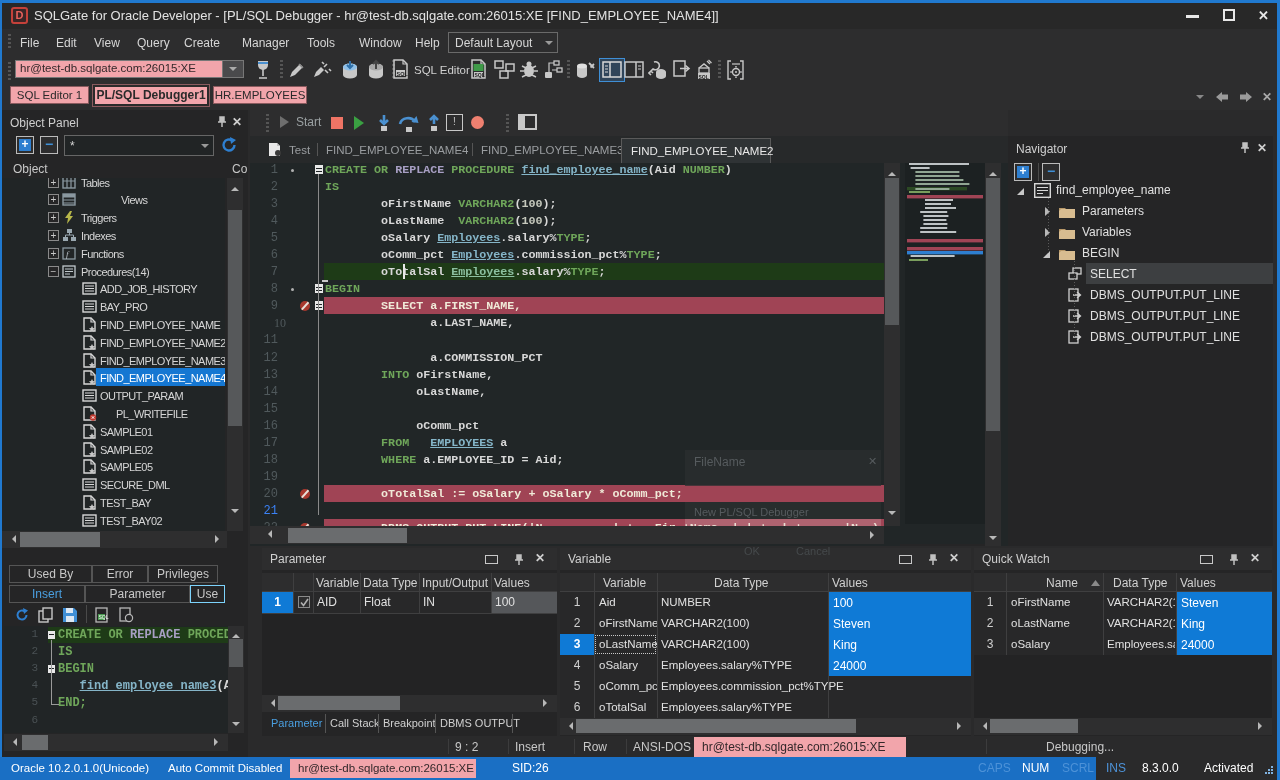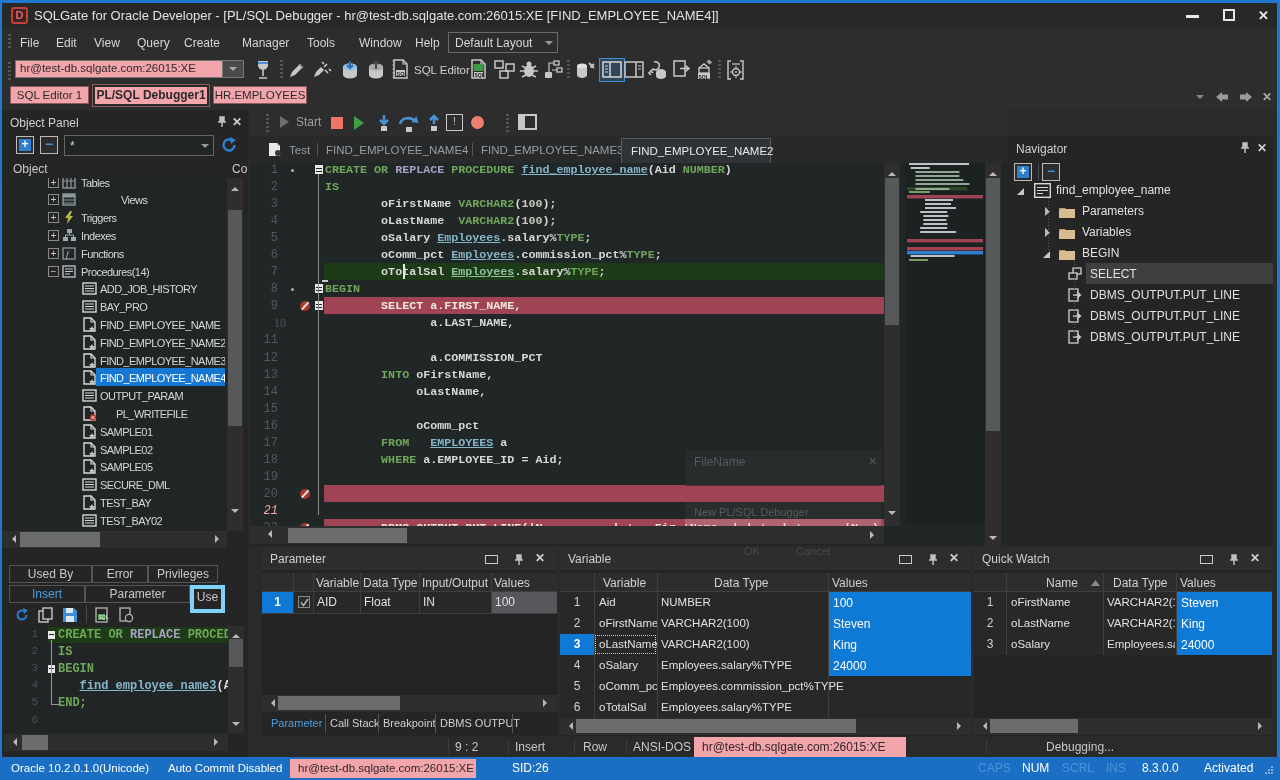--- a/index.html
+++ b/index.html
@@ -408,21 +408,21 @@
     <div class="abs" style="left:213px;top:4px;width:0;height:0;border:4.5px solid transparent;border-left-color:#b8b8b8;"></div>
   </div>
 </div>
 
 <div class="abs" style="left:2px;top:558px;width:246px;height:199px;background:#252526;">
   <div class="abs" style="left:7px;top:7px;width:83px;height:18px;border:1px solid #555;color:#c8c8c8;font-size:12px;text-align:center;line-height:16px;">Used By</div>
   <div class="abs" style="left:90px;top:7px;width:56px;height:18px;border:1px solid #555;color:#c8c8c8;font-size:12px;text-align:center;line-height:16px;">Error</div>
   <div class="abs" style="left:146px;top:7px;width:70px;height:18px;border:1px solid #555;color:#c8c8c8;font-size:12px;text-align:center;line-height:16px;">Privileges</div>
   <div class="abs" style="left:7px;top:27px;width:76px;height:18px;border:1px solid #555;color:#4a9fe0;font-size:12px;text-align:center;line-height:16px;">Insert</div>
   <div class="abs" style="left:83px;top:27px;width:105px;height:18px;border:1px solid #555;color:#c8c8c8;font-size:12px;text-align:center;line-height:16px;">Parameter</div>
-  <div class="abs" style="left:188px;top:27px;width:35px;height:28px;border:4px solid #7dd3fc;color:#c8c8c8;font-size:12px;text-align:center;line-height:16px;">Use</div>
+  <div class="abs" style="left:188px;top:27px;width:35px;height:18px;border:1px solid #7dd3fc;color:#c8c8c8;font-size:12px;text-align:center;line-height:16px;">Use</div>
   <div class="abs" style="left:12px;top:49px;width:16px;height:16px;">
       <svg width="16" height="16">
         <path d="M12.5 8 a4.5 4.5 0 1 1 -1.8 -3.6" stroke="#2e7fd0" stroke-width="2" fill="none"></path>
         <path d="M9 1 L14 3.5 L10 7 Z" fill="#2e7fd0"></path>
       </svg>
     </div>
   <div class="abs" style="left:36px;top:49px;width:16px;height:16px;">
       <svg width="16" height="16">
         <rect x="1" y="4" width="9" height="11" fill="none" stroke="#c8c8c8" stroke-width="1.4"></rect>
         <rect x="5" y="1" width="9" height="11" fill="#252526" stroke="#c8c8c8" stroke-width="1.4"></rect>
@@ -614,21 +614,24 @@
     </div>
 <div class="abs mono" style="left:8px;top:290px;width:20px;text-align:right;color:#50595c;font-weight:normal;">18</div>
 <div class="abs" style="left:75px;top:290px;width:559px;overflow:hidden;height:15px;">
       <div class="emono"><span class="id">&nbsp;&nbsp;&nbsp;&nbsp;&nbsp;&nbsp;&nbsp;&nbsp;</span><span class="kw">WHERE</span><span class="id">&nbsp;a.EMPLOYEE_ID&nbsp;=&nbsp;Aid;</span></div>
     </div>
 <div class="abs mono" style="left:8px;top:307px;width:20px;text-align:right;color:#50595c;font-weight:normal;">19</div>
 <div class="abs" style="left:74px;top:322px;width:560px;height:17px;background:#a04455;"></div>
 <div class="abs mono" style="left:8px;top:324px;width:20px;text-align:right;color:#50595c;font-weight:normal;">20</div>
 <div class="abs" style="left:50px;top:326px;width:10px;height:10px;border-radius:50%;background:#a8382e;"></div>
 <div class="abs" style="left:50px;top:330px;width:10px;height:1.6px;background:#e8e0d8;transform:rotate(-48deg);"></div>
-<div class="abs mono" style="left:8px;top:341px;width:20px;text-align:right;color:#fca5a5;font-weight:normal;font-style:italic;">21</div>
+<div class="abs" style="left:75px;top:324px;width:559px;overflow:hidden;height:15px;">
+      <div class="emono"><span style="color:#f0ead8;">&nbsp;&nbsp;&nbsp;&nbsp;&nbsp;&nbsp;&nbsp;&nbsp;oTotalSal&nbsp;:=&nbsp;oSalary&nbsp;+&nbsp;oSalary&nbsp;*&nbsp;oComm_pct;</span></div>
+    </div>
+<div class="abs mono" style="left:8px;top:341px;width:20px;text-align:right;color:#3b82f6;font-weight:normal;">21</div>
 <div class="abs" style="left:74px;top:356px;width:560px;height:17px;background:#a04455;"></div>
 <div class="abs mono" style="left:8px;top:358px;width:20px;text-align:right;color:#50595c;font-weight:normal;">22</div>
 <div class="abs" style="left:50px;top:360px;width:10px;height:10px;border-radius:50%;background:#a8382e;"></div>
 <div class="abs" style="left:50px;top:364px;width:10px;height:1.6px;background:#e8e0d8;transform:rotate(-48deg);"></div>
 <div class="abs" style="left:75px;top:358px;width:559px;overflow:hidden;height:15px;">
       <div class="emono"><span style="color:#f0ead8;">&nbsp;&nbsp;&nbsp;&nbsp;&nbsp;&nbsp;&nbsp;&nbsp;DBMS_OUTPUT.PUT_LINE('N&nbsp;&nbsp;&nbsp;&nbsp;&nbsp;&nbsp;&nbsp;&nbsp;&nbsp;&nbsp;|&nbsp;+-&nbsp;&nbsp;Fir&nbsp;+Name&nbsp;&nbsp;|&nbsp;|&nbsp;+-&nbsp;|&nbsp;+-&nbsp;&nbsp;-&nbsp;&nbsp;'N&nbsp;&nbsp;)</span></div>
     </div>
 <div class="abs" style="left:68px;top:11px;width:1px;height:341px;background:#8a8a8a;"></div>
 <div class="abs" style="left:153px;top:101px;width:1.5px;height:15px;background:#e8e8e8;"></div>
 <div class="abs" style="left:72px;top:117px;width:6px;height:1.5px;background:#c8c8c8;"></div>
@@ -961,21 +964,21 @@
     <div class="abs" style="left:8px;top:3px;font-size:12px;color:#33282a;">hr@test-db.sqlgate.com:26015:XE</div>
   </div>
   <div class="abs txt" style="left:796px;top:4px;color:#c8c8c8;">Debugging...</div>
   <div class="abs" style="left:198px;top:3px;width:1px;height:15px;background:#3c3c3d;"></div>
   <div class="abs" style="left:258px;top:3px;width:1px;height:15px;background:#3c3c3d;"></div>
   <div class="abs" style="left:324px;top:3px;width:1px;height:15px;background:#3c3c3d;"></div>
   <div class="abs" style="left:376px;top:3px;width:1px;height:15px;background:#3c3c3d;"></div>
   <div class="abs" style="left:736px;top:3px;width:1px;height:15px;background:#3c3c3d;"></div>
 </div>
 
-<div class="abs" style="left:0;top:757px;width:1280px;height:23px;background:#1a6fc4;padding-left:9px;">
+<div class="abs" style="left:0;top:757px;width:1096px;height:23px;background:#1a6fc4;padding-left:9px;">
   <div class="abs txt" style="left:11px;top:5px;font-size:11.5px;color:#fff;">Oracle 10.2.0.1.0(Unicode)</div>
   <div class="abs txt" style="left:168px;top:5px;font-size:11.5px;color:#fff;">Auto Commit Disabled</div>
   <div class="abs pink" style="left:290px;top:2px;width:186px;height:19px;">
     <div class="abs" style="left:8px;top:3px;font-size:11.5px;color:#33282a;">hr@test-db.sqlgate.com:26015:XE</div>
   </div>
   <div class="abs txt" style="left:512px;top:4px;color:#fff;">SID:26</div>
   <div class="abs txt" style="left:978px;top:4px;color:#4d92d8;">CAPS</div>
   <div class="abs txt" style="left:1022px;top:4px;color:#fff;">NUM</div>
   <div class="abs txt" style="left:1062px;top:4px;color:#4d92d8;">SCRL</div>
   <div class="abs txt" style="left:1106px;top:4px;color:#4d92d8;">INS</div>

